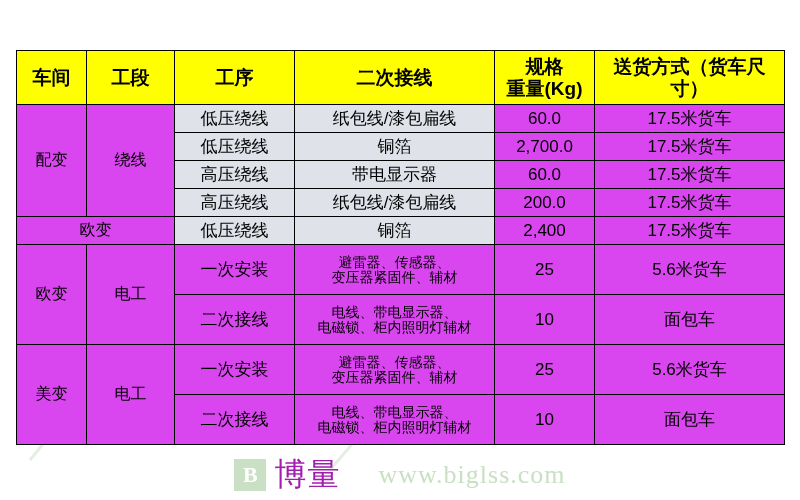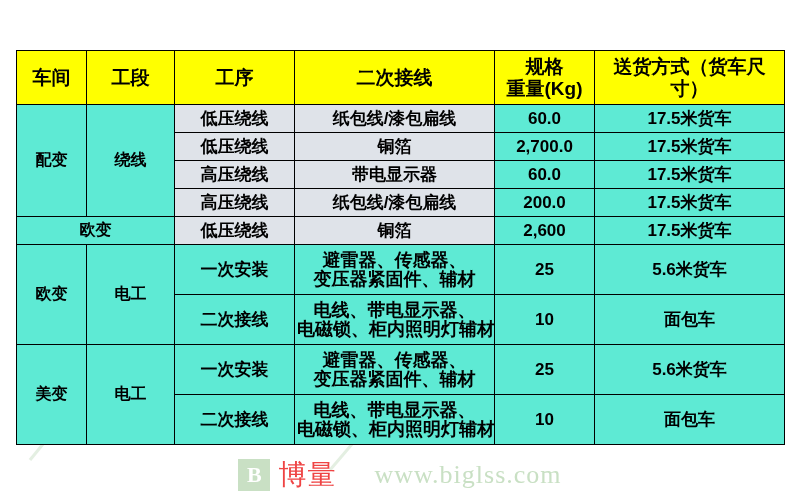--- a/index.html
+++ b/index.html
@@ -72,22 +72,22 @@
     height: 32px;
     background: #c9e0c4;
     color: #ffffff;
     font-weight: bold;
     font-size: 22px;
     line-height: 32px;
     text-align: center;
     font-family: "Liberation Serif", serif;
   }
   .wm-bottom .brand {
-    color: #ef4444;
-    font-size: 28px;
+    color: #a21caf;
+    font-size: 32px;
     font-family: "Liberation Serif", serif;
     letter-spacing: 1px;
   }
   .wm-bottom .url {
     color: #c9e0c4;
     font-size: 26px;
     font-family: "Liberation Serif", serif;
     margin-left: 30px;
     letter-spacing: 1px;
   }
@@ -106,21 +106,20 @@
     background: transparent;
   }
   table.sheet td, table.sheet th {
     border: 1px solid #000000;
     text-align: center;
     vertical-align: middle;
     font-family: "Liberation Sans", sans-serif;
     color: #000000;
     padding: 0 2px;
     box-sizing: border-box;
-    font-weight: bold;
   }
 
   
   tr.head th {
     background: #ffff00;
     font-weight: bold;
     font-size: 19px;
     height: 54px;
     line-height: 1.15;
   }
@@ -128,28 +127,28 @@
   th.head-delivery {
     background: #fdeee4;
     font-weight: bold;
     font-size: 18px;
   }
 
   
   td.cell {
     font-size: 17px;
     height: 28px;
-    background: #5eead4;
+    background: #d946ef;
   }
   td.shaded { background: #dfe3e9; }
   td.merge  { font-size: 16px; }
   .two-line {
     display: block;
     line-height: 1.05;
-    font-size: 18px;
+    font-size: 14px;
     white-space: nowrap;
   }
   td.tall { height: 50px; }
 
   
   .c1 { width: 70px; }
   .c2 { width: 88px; }
   .c3 { width: 120px; }
   .c4 { width: 200px; }
   .c5 { width: 100px; }
@@ -222,21 +221,21 @@
           <td class="cell shaded">高压绕线</td>
           <td class="cell shaded">纸包线/漆包扁线</td>
           <td class="cell">200.0</td>
           <td class="cell">17.5米货车</td>
         </tr>
 
         <tr>
           <td class="cell merge" colspan="2">欧变</td>
           <td class="cell shaded">低压绕线</td>
           <td class="cell shaded">铜箔</td>
-          <td class="cell">2,600</td>
+          <td class="cell">2,400</td>
           <td class="cell">17.5米货车</td>
         </tr>
 
         <tr>
           <td class="cell merge" rowspan="2">欧变</td>
           <td class="cell merge" rowspan="2">电工</td>
           <td class="cell tall">一次安装</td>
           <td class="cell tall">
             <span class="two-line">避雷器、传感器、</span>
             <span class="two-line">变压器紧固件、辅材</span>

